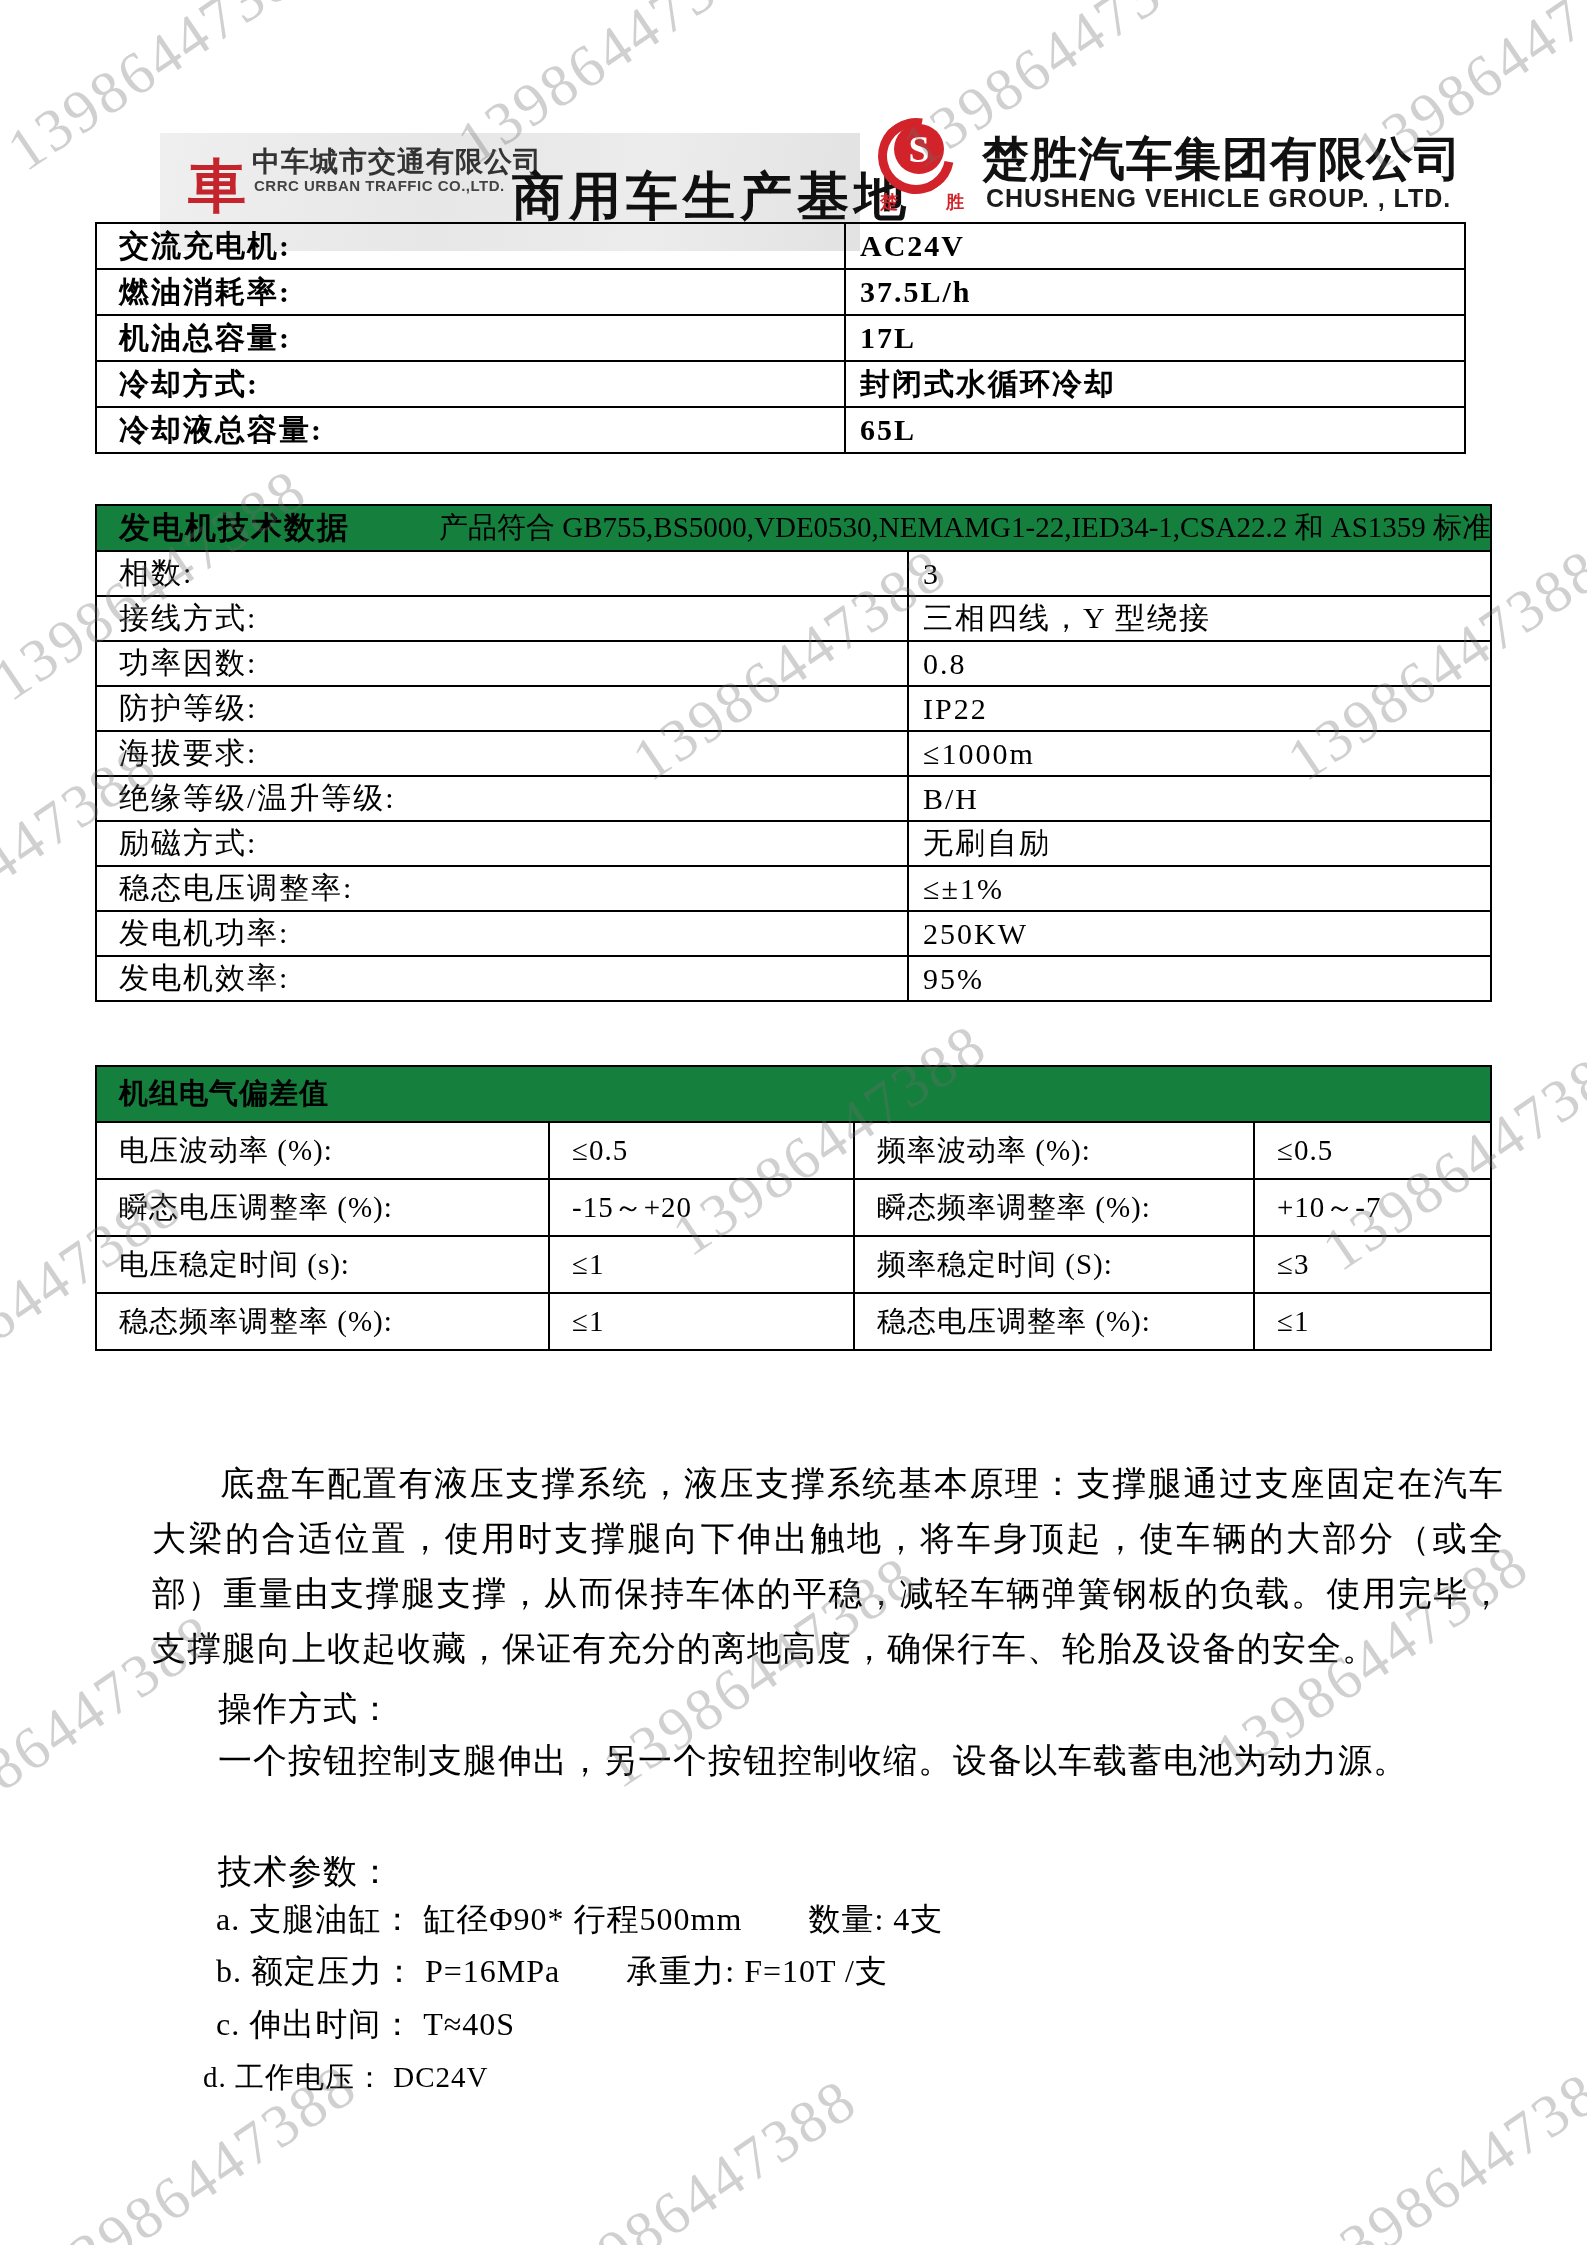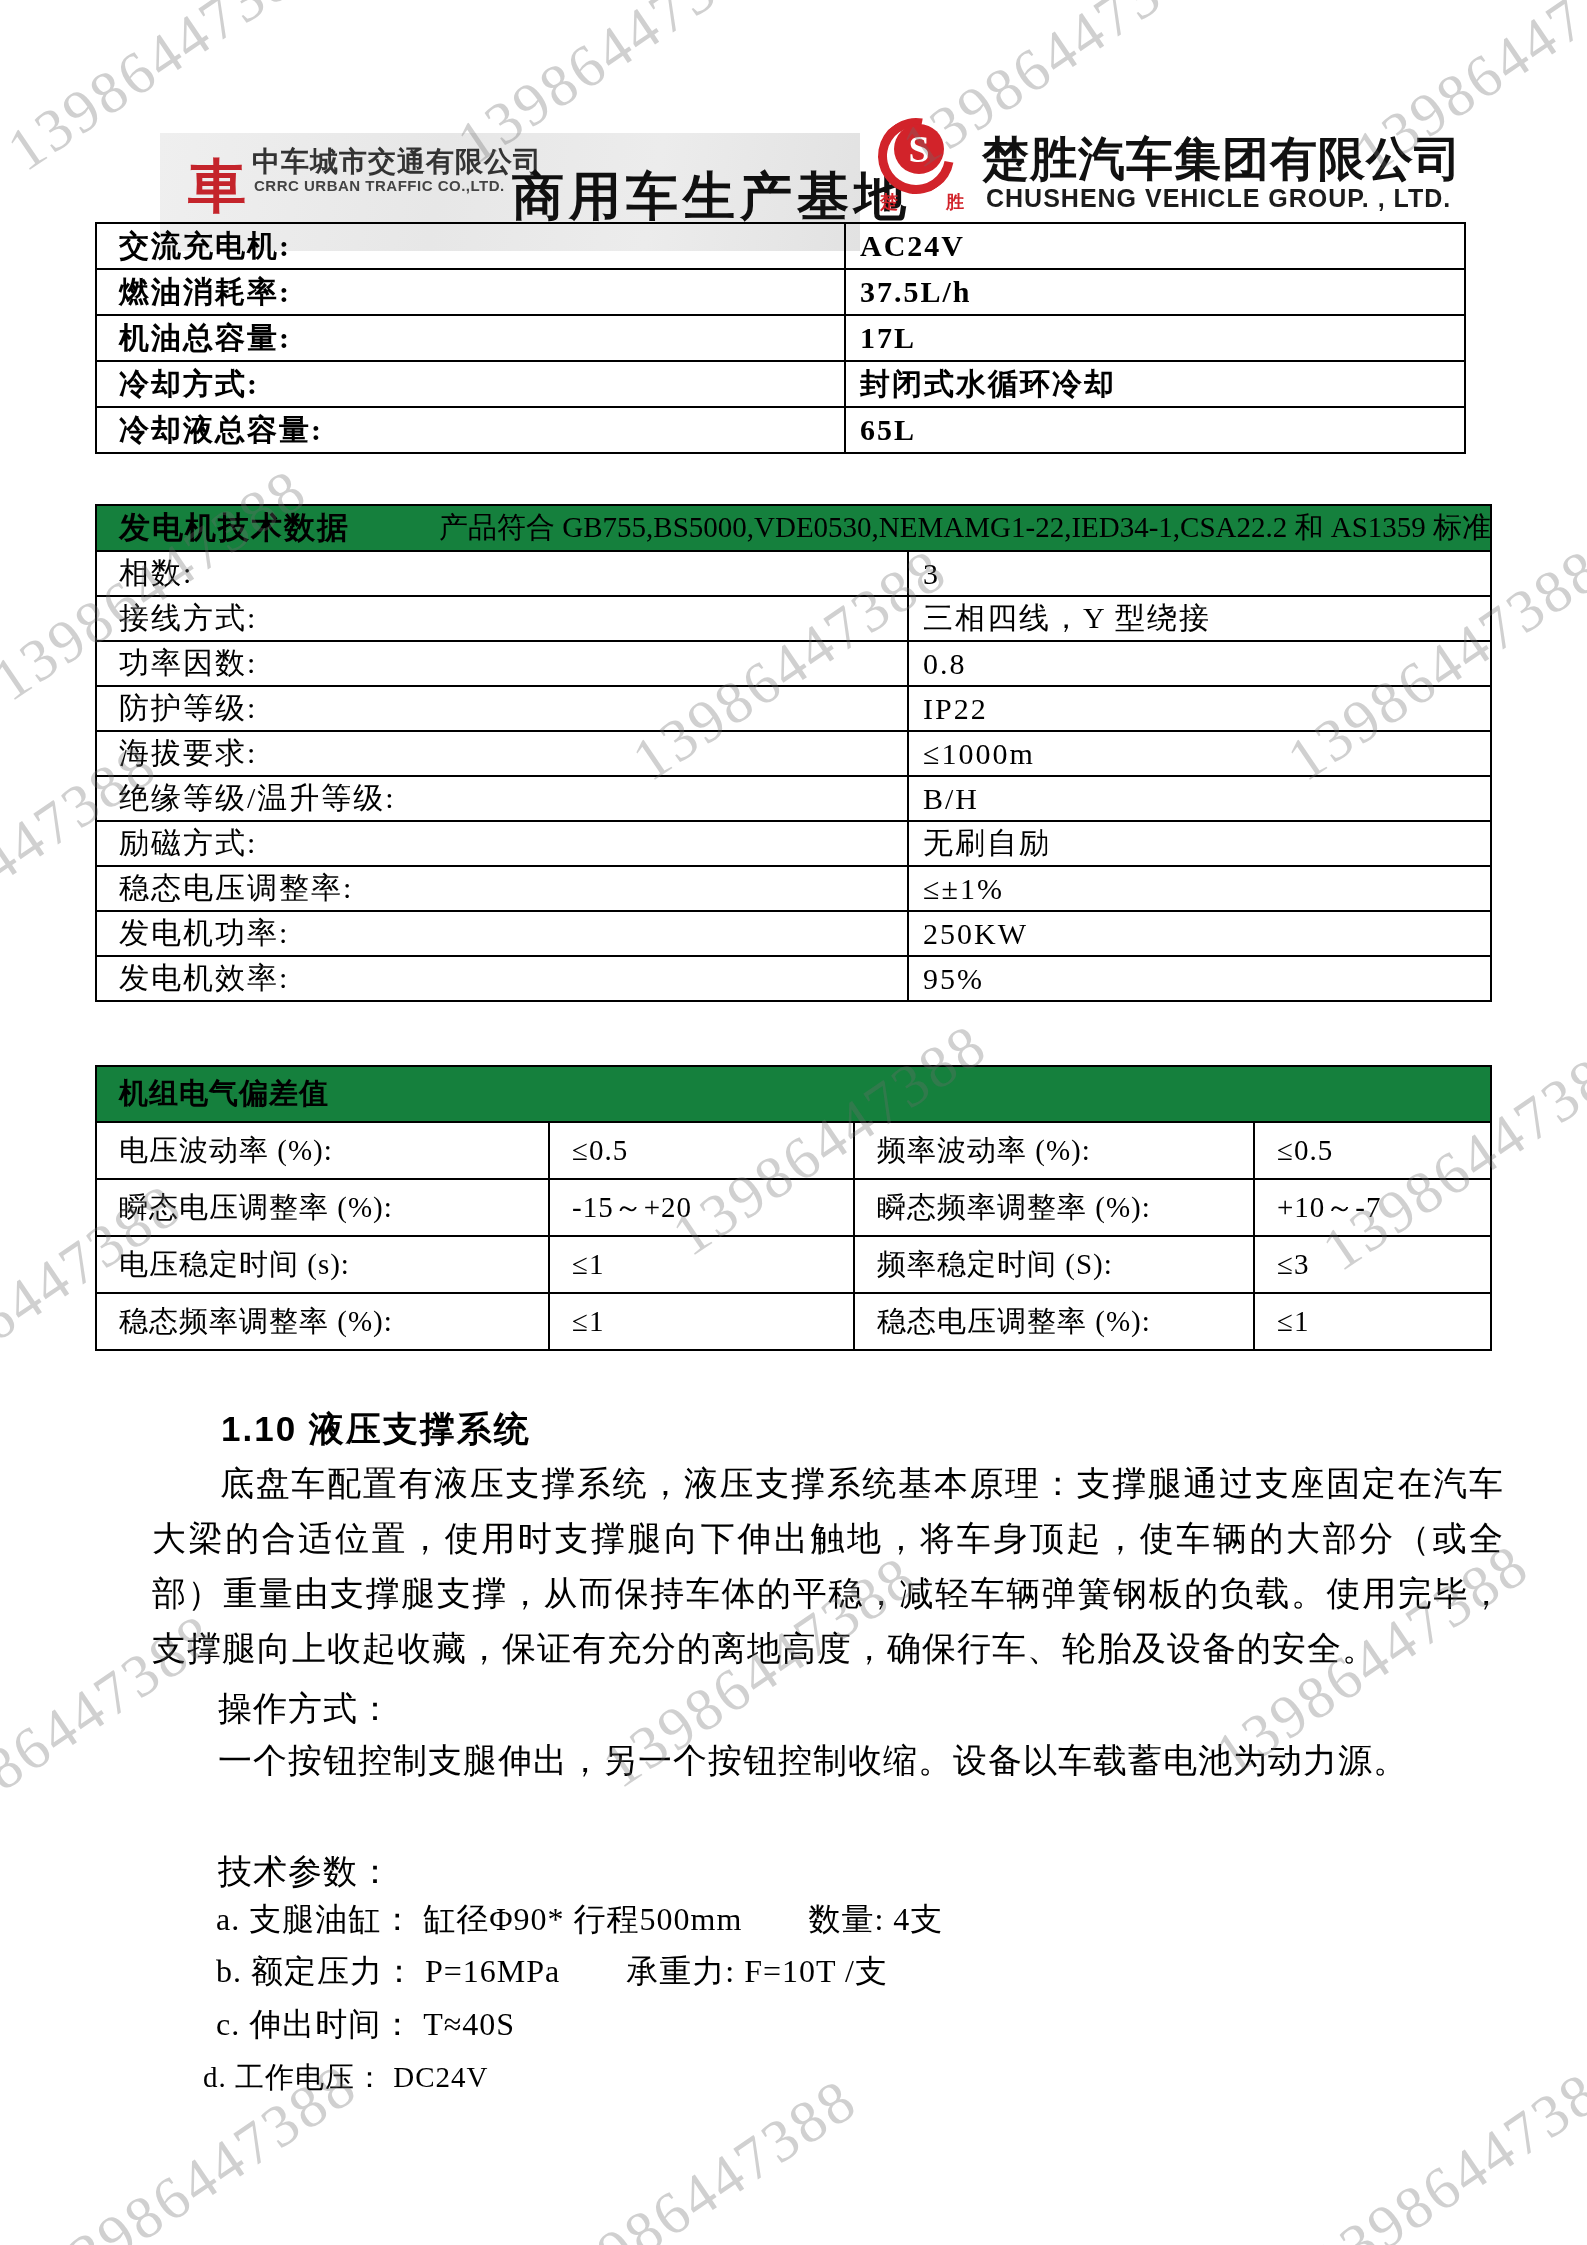--- a/index.html
+++ b/index.html
@@ -234,21 +234,20 @@
         </tr>
     <tr>
       <td>稳态频率调整率 (%):</td>
       <td>≤1</td>
       <td>稳态电压调整率 (%):</td>
       <td>≤1</td>
         </tr>
   </tbody>
     </table>
 
-  <div class="h110">1.10 液压支撑系统</div>
   <div class="para">底盘车配置有液压支撑系统，液压支撑系统基本原理：支撑腿通过支座固定在汽车大梁的合适位置，使用时支撑腿向下伸出触地，将车身顶起，使车辆的大部分（或全部）重量由支撑腿支撑，从而保持车体的平稳，减轻车辆弹簧钢板的负载。使用完毕，支撑腿向上收起收藏，保证有充分的离地高度，确保行车、轮胎及设备的安全。</div>
   <div class="bline" style="left:218px;top:1686px;">操作方式：</div>
   <div class="bline" style="left:218px;top:1738px;">一个按钮控制支腿伸出，另一个按钮控制收缩。设备以车载蓄电池为动力源。</div>
   <div class="bline" style="left:218px;top:1849px;">技术参数：</div>
   <div class="litem" style="left:216px;top:1898px;">a. 支腿油缸： 缸径Φ90* 行程500mm　　数量: 4支</div>
   <div class="litem" style="left:216px;top:1950px;">b. 额定压力： P=16MPa　　承重力: F=10T /支</div>
   <div class="litem" style="left:216px;top:2003px;">c. 伸出时间： T≈40S</div>
   <div class="litem-d" style="left:203px;top:2058px;">d. 工作电压： DC24V</div>
 
   <div id="wm-layer">

